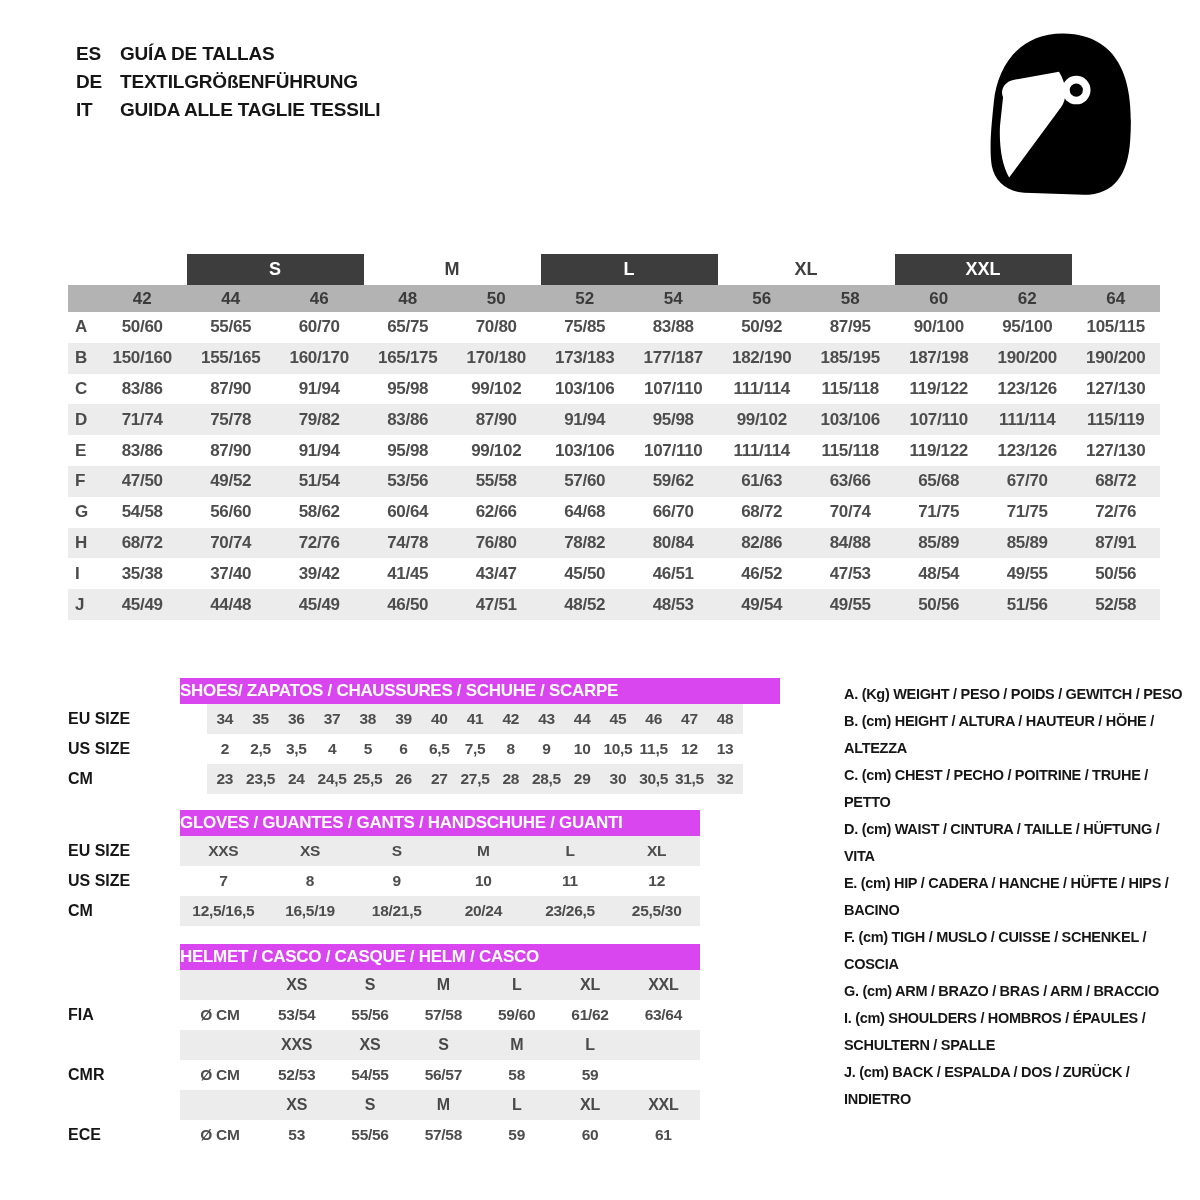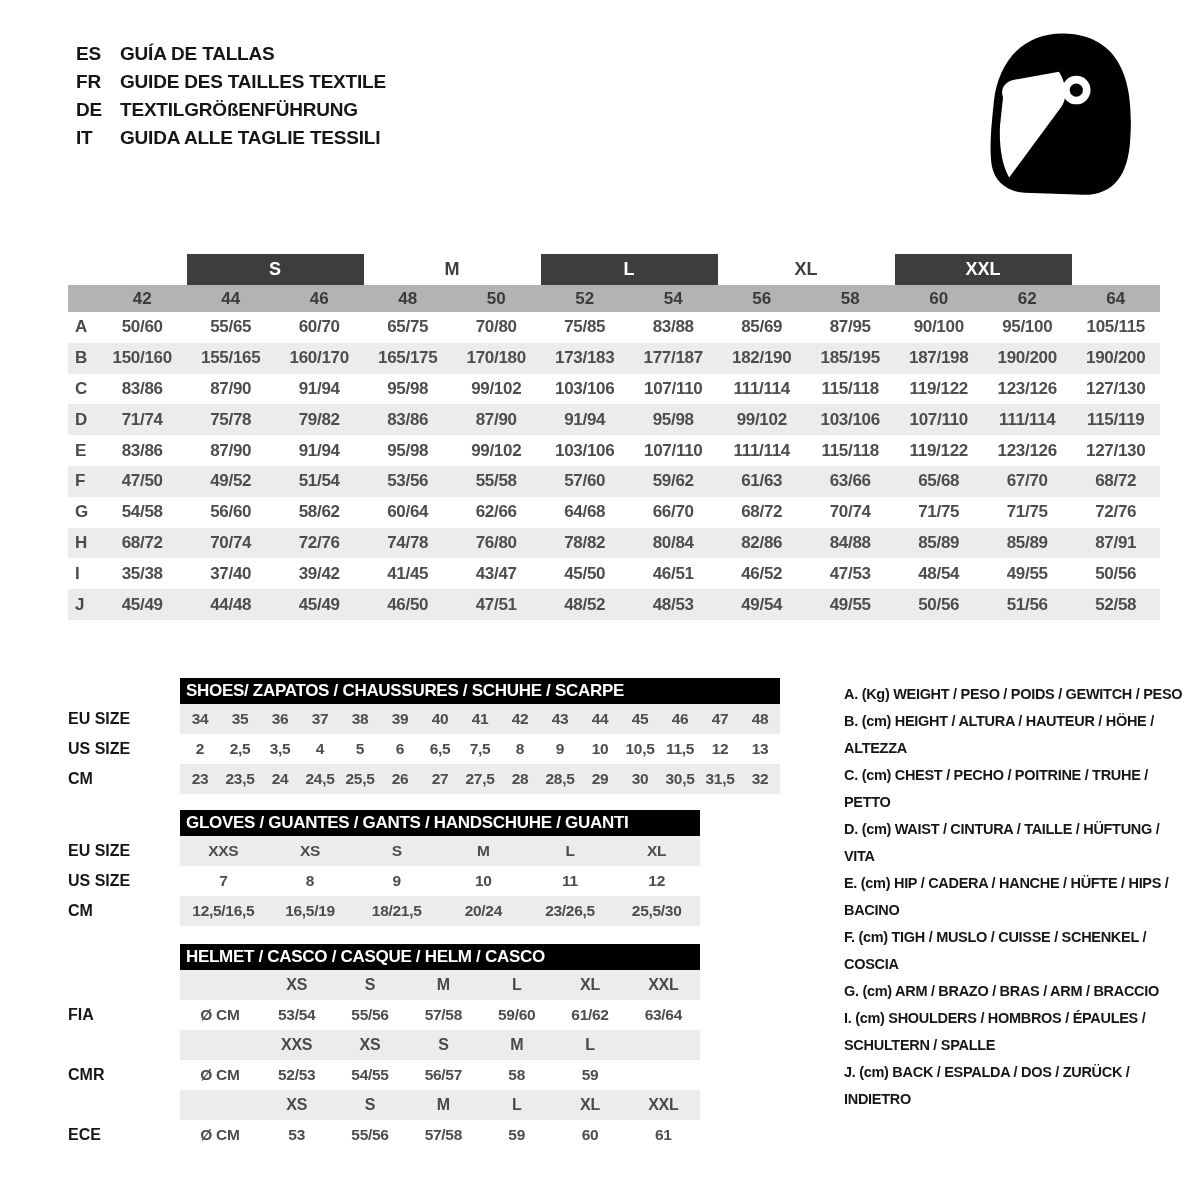--- a/index.html
+++ b/index.html
@@ -21,52 +21,48 @@
     font-weight:bold;font-size:18px;color:#3f3f3f;}
   .size-label.filled{background:#3d3d3d;color:#ffffff;}
   .size-num-row{height:27px;background:#b3b3b3;}
   .size-num{display:flex;align-items:center;justify-content:center;font-weight:bold;font-size:17px;color:#3b3b3b;}
   .size-row{height:30.8px;}
   .size-row.shaded{background:#ececec;}
   .size-row-key{display:flex;align-items:center;padding-left:7px;font-weight:bold;font-size:17px;color:#4a4a4a;}
   .size-cell{display:flex;align-items:center;justify-content:center;font-weight:bold;font-size:17px;color:#4d4d4d;letter-spacing:-0.3px;}
   
   .bottom-block{position:absolute;left:68px;top:678px;width:712px;}
-  .bar{height:26px;background:#000000;color:#ffffff;font-weight:bold;font-size:17px;
-    letter-spacing:-0.3px;display:flex;align-items:center;padding-left:6px;box-sizing:border-box;margin-left:112px;}
+  .bar{height:26px;background:#d946ef;color:#ffffff;font-weight:bold;font-size:17px;
+    letter-spacing:-0.3px;display:flex;align-items:center;box-sizing:border-box;margin-left:112px;}
   .bar.w600{width:600px;}
   .bar.w520{width:520px;}
   .brow{display:flex;height:30px;align-items:stretch;}
   .rlabel{width:112px;display:flex;align-items:center;font-weight:bold;font-size:16px;color:#161616;}
   .cells{display:grid;align-items:center;}
-  .cells.shoes{grid-template-columns:repeat(15,1fr);width:600px;}
+  .cells.shoes{grid-template-columns:repeat(15,1fr);width:536px;margin-left:27px;}
   .cells.gloves{grid-template-columns:repeat(6,1fr);width:520px;}
   .cells.helmet{grid-template-columns:80px repeat(6,1fr);width:520px;}
   .cells.shaded{background:#ececec;}
   .cell{display:flex;align-items:center;justify-content:center;font-weight:bold;font-size:15.5px;color:#4d4d4d;letter-spacing:-0.3px;}
   .cell.szhdr{color:#4a4a4a;font-size:16px;}
   .gap16{height:16px;}
   .gap18{height:18px;}
   
   .legend{position:absolute;left:800px;top:681px;width:392px;}
   .legend-item{font-weight:bold;font-size:14.5px;line-height:27px;letter-spacing:-0.3px;color:#161616;margin-left:44px;}
 </style>
 </head>
 <body>
 
 <div class="page">
 
   <div class="lang-block" id="lang-block">
       <div class="lang-row">
         <span class="lang-code">ES</span>
         <span class="lang-text">GUÍA DE TALLAS</span>
-      </div>
-      <div class="lang-row">
-        <span class="lang-code">FR</span>
-        <span class="lang-text">GUIDE DES TAILLES TEXTILE</span>
       </div>
       <div class="lang-row">
         <span class="lang-code">DE</span>
         <span class="lang-text">TEXTILGRÖßENFÜHRUNG</span>
       </div>
       <div class="lang-row">
         <span class="lang-code">IT</span>
         <span class="lang-text">GUIDA ALLE TAGLIE TESSILI</span>
       </div>
     </div>
@@ -106,21 +102,21 @@
     <div id="size-rows">
         <div class="size-grid size-row">
           <div class="size-row-key">A</div>
           <div class="size-cell">50/60</div>
           <div class="size-cell">55/65</div>
           <div class="size-cell">60/70</div>
           <div class="size-cell">65/75</div>
           <div class="size-cell">70/80</div>
           <div class="size-cell">75/85</div>
           <div class="size-cell">83/88</div>
-          <div class="size-cell">85/69</div>
+          <div class="size-cell">50/92</div>
           <div class="size-cell">87/95</div>
           <div class="size-cell">90/100</div>
           <div class="size-cell">95/100</div>
           <div class="size-cell">105/115</div>
         </div>
         <div class="size-grid size-row shaded">
           <div class="size-row-key">B</div>
           <div class="size-cell">150/160</div>
           <div class="size-cell">155/165</div>
           <div class="size-cell">160/170</div>

